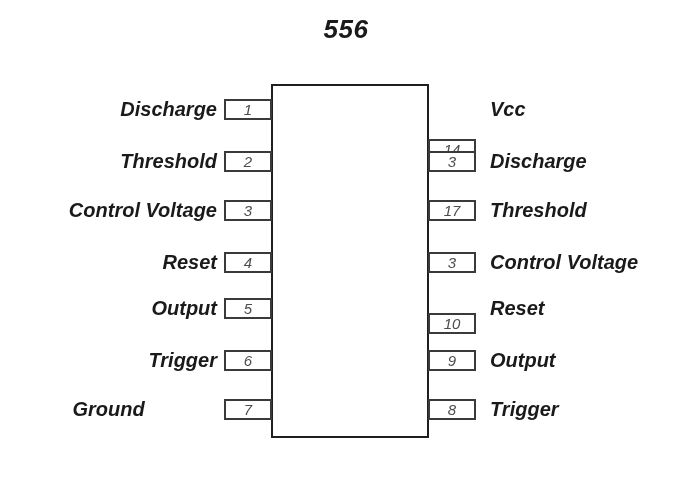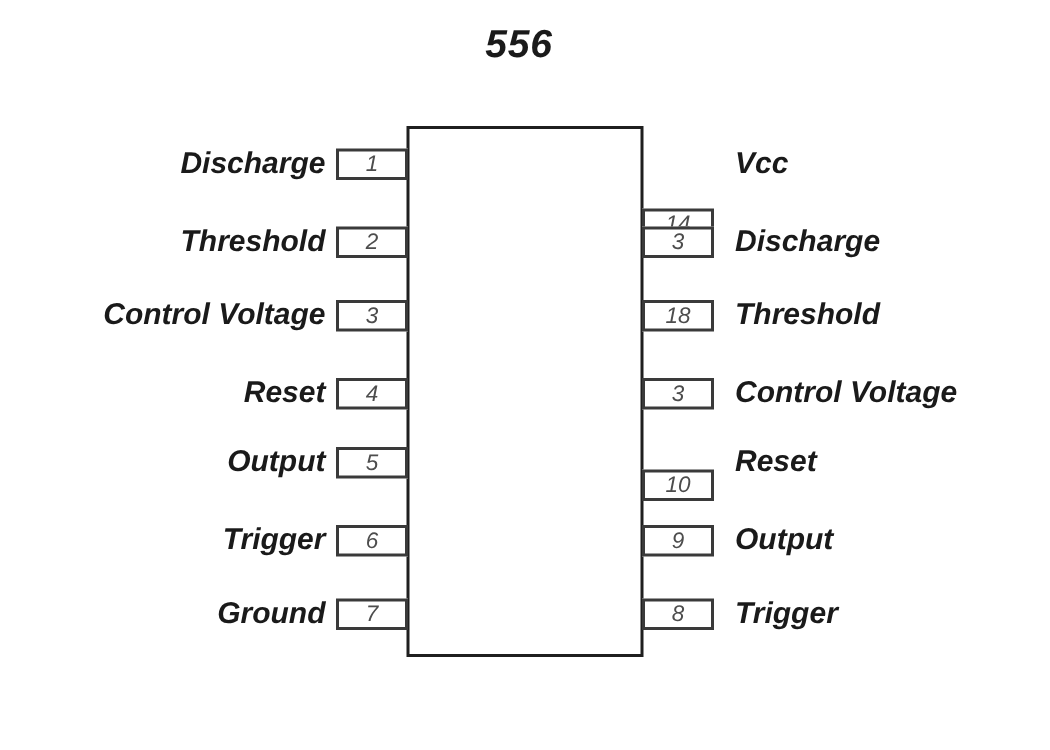--- a/index.html
+++ b/index.html
@@ -103,31 +103,31 @@
       <span class="pin-number">5</span>
     </div>
     <div class="pin-label left" style="top: 295px;">Output</div>
     <div class="pin-box left" style="top: 350px;">
       <span class="pin-number">6</span>
     </div>
     <div class="pin-label left" style="top: 347px;">Trigger</div>
     <div class="pin-box left" style="top: 399px;">
       <span class="pin-number">7</span>
     </div>
-    <div class="pin-label left" style="top: 396px;">Ground</div>
+    <div class="pin-label left" style="top: 396px; text-align: center;">Ground</div>
     <div class="pin-box right" style="top: 107px; margin-top: 32px;">
       <span class="pin-number">14</span>
     </div>
     <div class="pin-label right" style="top: 96px;">Vcc</div>
     <div class="pin-box right" style="top: 151px;">
       <span class="pin-number">3</span>
     </div>
     <div class="pin-label right" style="top: 148px;">Discharge</div>
     <div class="pin-box right" style="top: 200px;">
-      <span class="pin-number">18</span>
+      <span class="pin-number">17</span>
     </div>
     <div class="pin-label right" style="top: 197px;">Threshold</div>
     <div class="pin-box right" style="top: 252px;">
       <span class="pin-number">3</span>
     </div>
     <div class="pin-label right" style="top: 249px;">Control Voltage</div>
     <div class="pin-box right" style="top: 313px;">
       <span class="pin-number">10</span>
     </div>
     <div class="pin-label right" style="top: 295px;">Reset</div>

